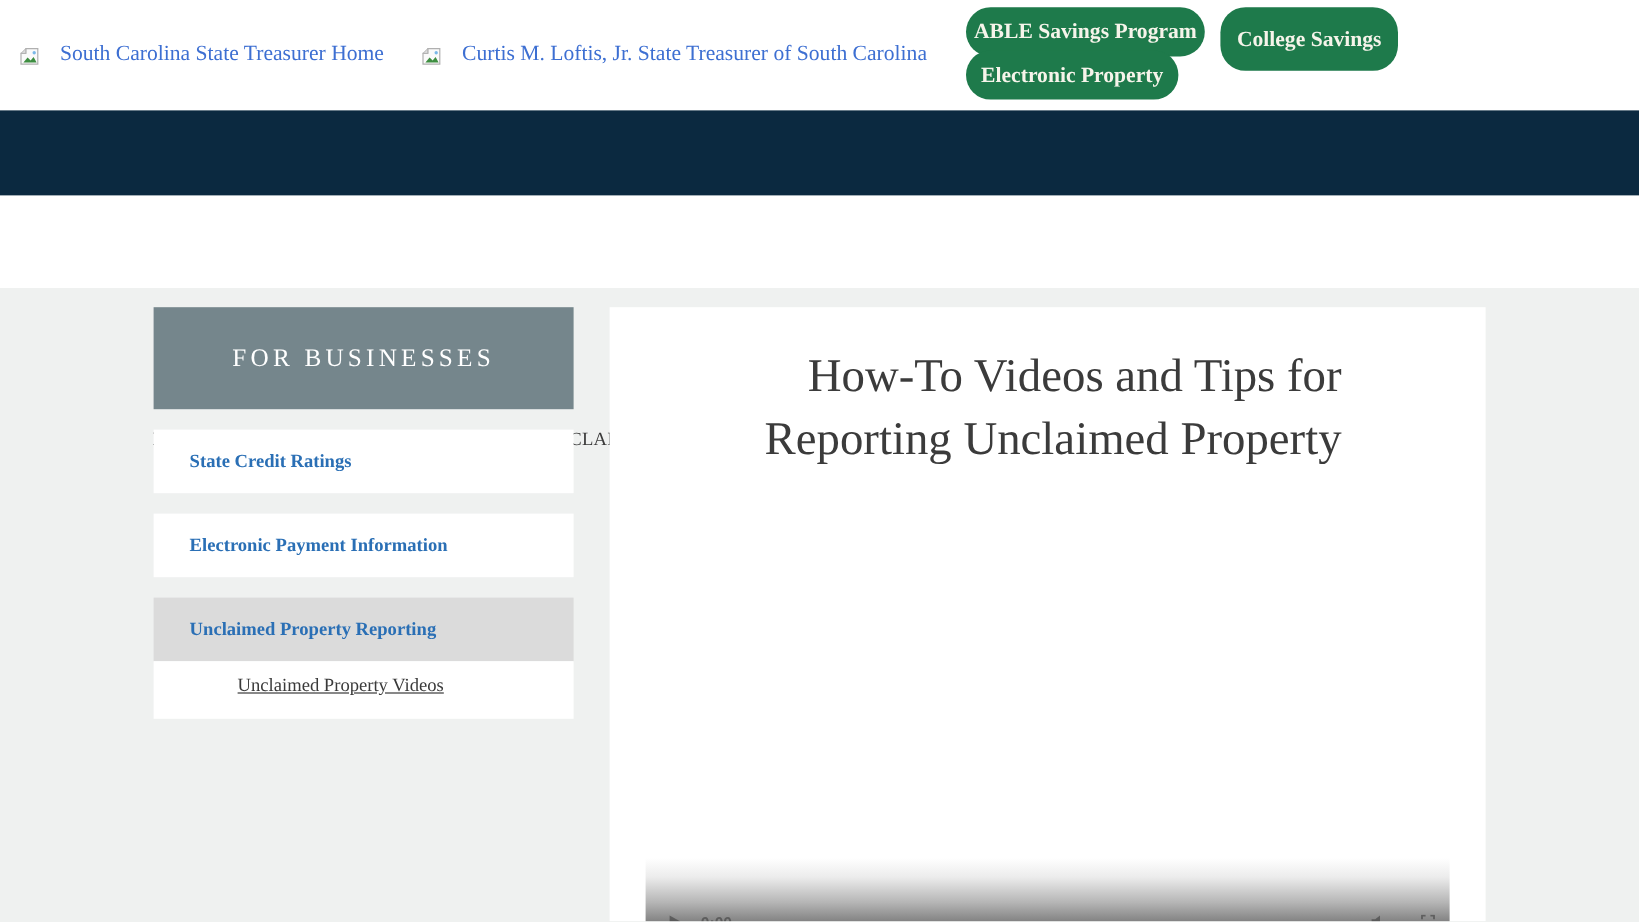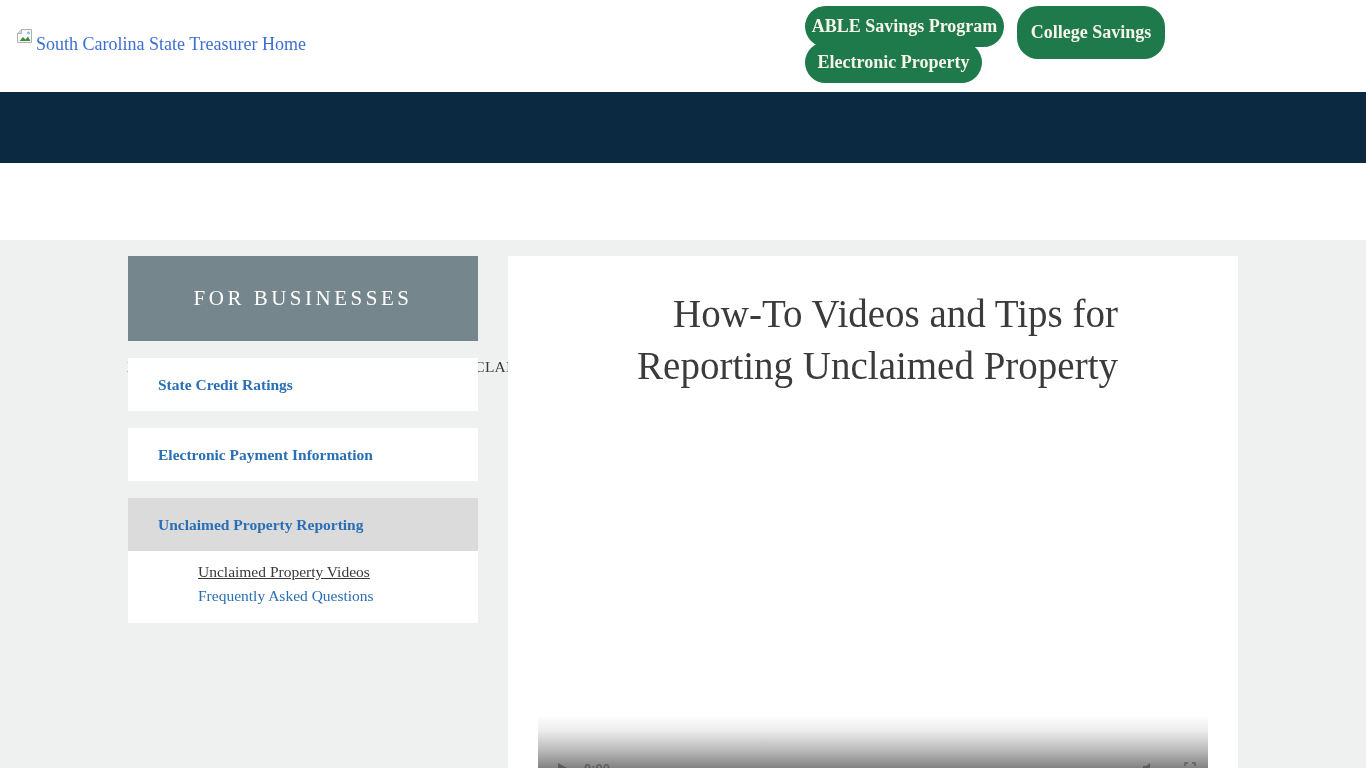--- a/index.html
+++ b/index.html
@@ -2,21 +2,21 @@
 <html><head>
 <meta charset="utf-8">
 <style>
   * { margin:0; padding:0; box-sizing:border-box; }
   html,body { width:1366px; height:768px; }
   body { font-family:"Liberation Serif", serif; background:#eff1f0; }
   .page { position:relative; width:1366px; height:768px; overflow:hidden; background:#eff1f0; }
 
   
   .top-header { position:absolute; top:0; left:0; width:1366px; height:92px; background:#ffffff; }
-  .logo-link { position:absolute; display:inline-flex; align-items:flex-start; gap:2px;
+  .logo-link { position:absolute; display:inline-flex; align-items:flex-end; gap:16px;
                color:#3d6fd2; font-size:18px; text-decoration:none; cursor:pointer; }
   .logo-link .broken-img { display:inline-block; line-height:0; margin-top:-6px; }
   .pill { position:absolute; display:flex; align-items:center; justify-content:center;
           background:#1e7a4b; color:#f6f4ea; font-weight:bold; font-size:18px;
           border-radius:21px; text-decoration:none; cursor:pointer; }
   .pill-able      { left:805px; top:6px;  width:199px; height:41px; }
   .pill-college   { left:1017px; top:6px; width:148px; height:53px; }
   .pill-unclaimed { left:805px; top:42px; width:177px; height:41px; }
 
   
@@ -73,20 +73,31 @@
       <span class="broken-img">
         <svg width="19" height="16" viewBox="0 0 19 16">
           <path d="M2.5 5.5 L6.5 5.5 L6.5 1.5 L16.5 1.5 L16.5 14.5 L2.5 14.5 Z" fill="#fafafa" stroke="#b0b0b0"></path>
           <path d="M2.5 5.5 L6.5 5.5 L6.5 1.5 Z" fill="#dcdcdc" stroke="#b0b0b0" stroke-width="0.8"></path>
           <path d="M4.5 13 L8 9 L10.5 11.5 L13 8.5 L15.5 13 Z" fill="#3e8e41"></path>
           <circle cx="13.5" cy="5" r="1.4" fill="#7ab8e8"></circle>
         </svg>
       </span>
       <span>South Carolina State Treasurer Home</span>
     </a>
+    <a class="logo-link" style="left:350px; top:34px;">
+      <span class="broken-img">
+        <svg width="19" height="16" viewBox="0 0 19 16">
+          <path d="M2.5 5.5 L6.5 5.5 L6.5 1.5 L16.5 1.5 L16.5 14.5 L2.5 14.5 Z" fill="#fafafa" stroke="#b0b0b0"></path>
+          <path d="M2.5 5.5 L6.5 5.5 L6.5 1.5 Z" fill="#dcdcdc" stroke="#b0b0b0" stroke-width="0.8"></path>
+          <path d="M4.5 13 L8 9 L10.5 11.5 L13 8.5 L15.5 13 Z" fill="#3e8e41"></path>
+          <circle cx="13.5" cy="5" r="1.4" fill="#7ab8e8"></circle>
+        </svg>
+      </span>
+      <span>Curtis M. Loftis, Jr. State Treasurer of South Carolina</span>
+    </a>
     <a class="pill pill-able">ABLE Savings Program</a>
     <a class="pill pill-college">College Savings</a>
     <a class="pill pill-unclaimed">Electronic Property</a>
   </header>
 
   <nav class="navbar">
     <a class="nav-item" style="left:253px;">About Us</a>
     <a class="nav-item" style="left:435px;">What We Do</a>
     <a class="nav-item" style="left:642px;">Resources</a>
     <a class="nav-item" style="left:833px;">How Do I...</a>
@@ -100,21 +111,20 @@
     </nav>
   </div>
 
   <aside class="sidebar">
     <div class="sidebar-header">FOR BUSINESSES</div>
     <a class="side-item">State Credit Ratings</a>
     <a class="side-item">Electronic Payment Information</a>
     <a class="side-item active">Unclaimed Property Reporting</a>
     <div class="side-sublist">
       <a class="sub-link current">Unclaimed Property Videos</a>
-      <a class="sub-link">Frequently Asked Questions</a>
     </div>
   </aside>
 
   <main class="content">
     <h1>How-To Videos and Tips for Reporting Unclaimed Property</h1>
     <div class="video">
       <span class="vc vc-play">
         <svg width="12" height="12" viewBox="0 0 12 12">
             <polygon points="2,1 11,6 2,11" fill="#3f3f3f"></polygon>
           </svg>

